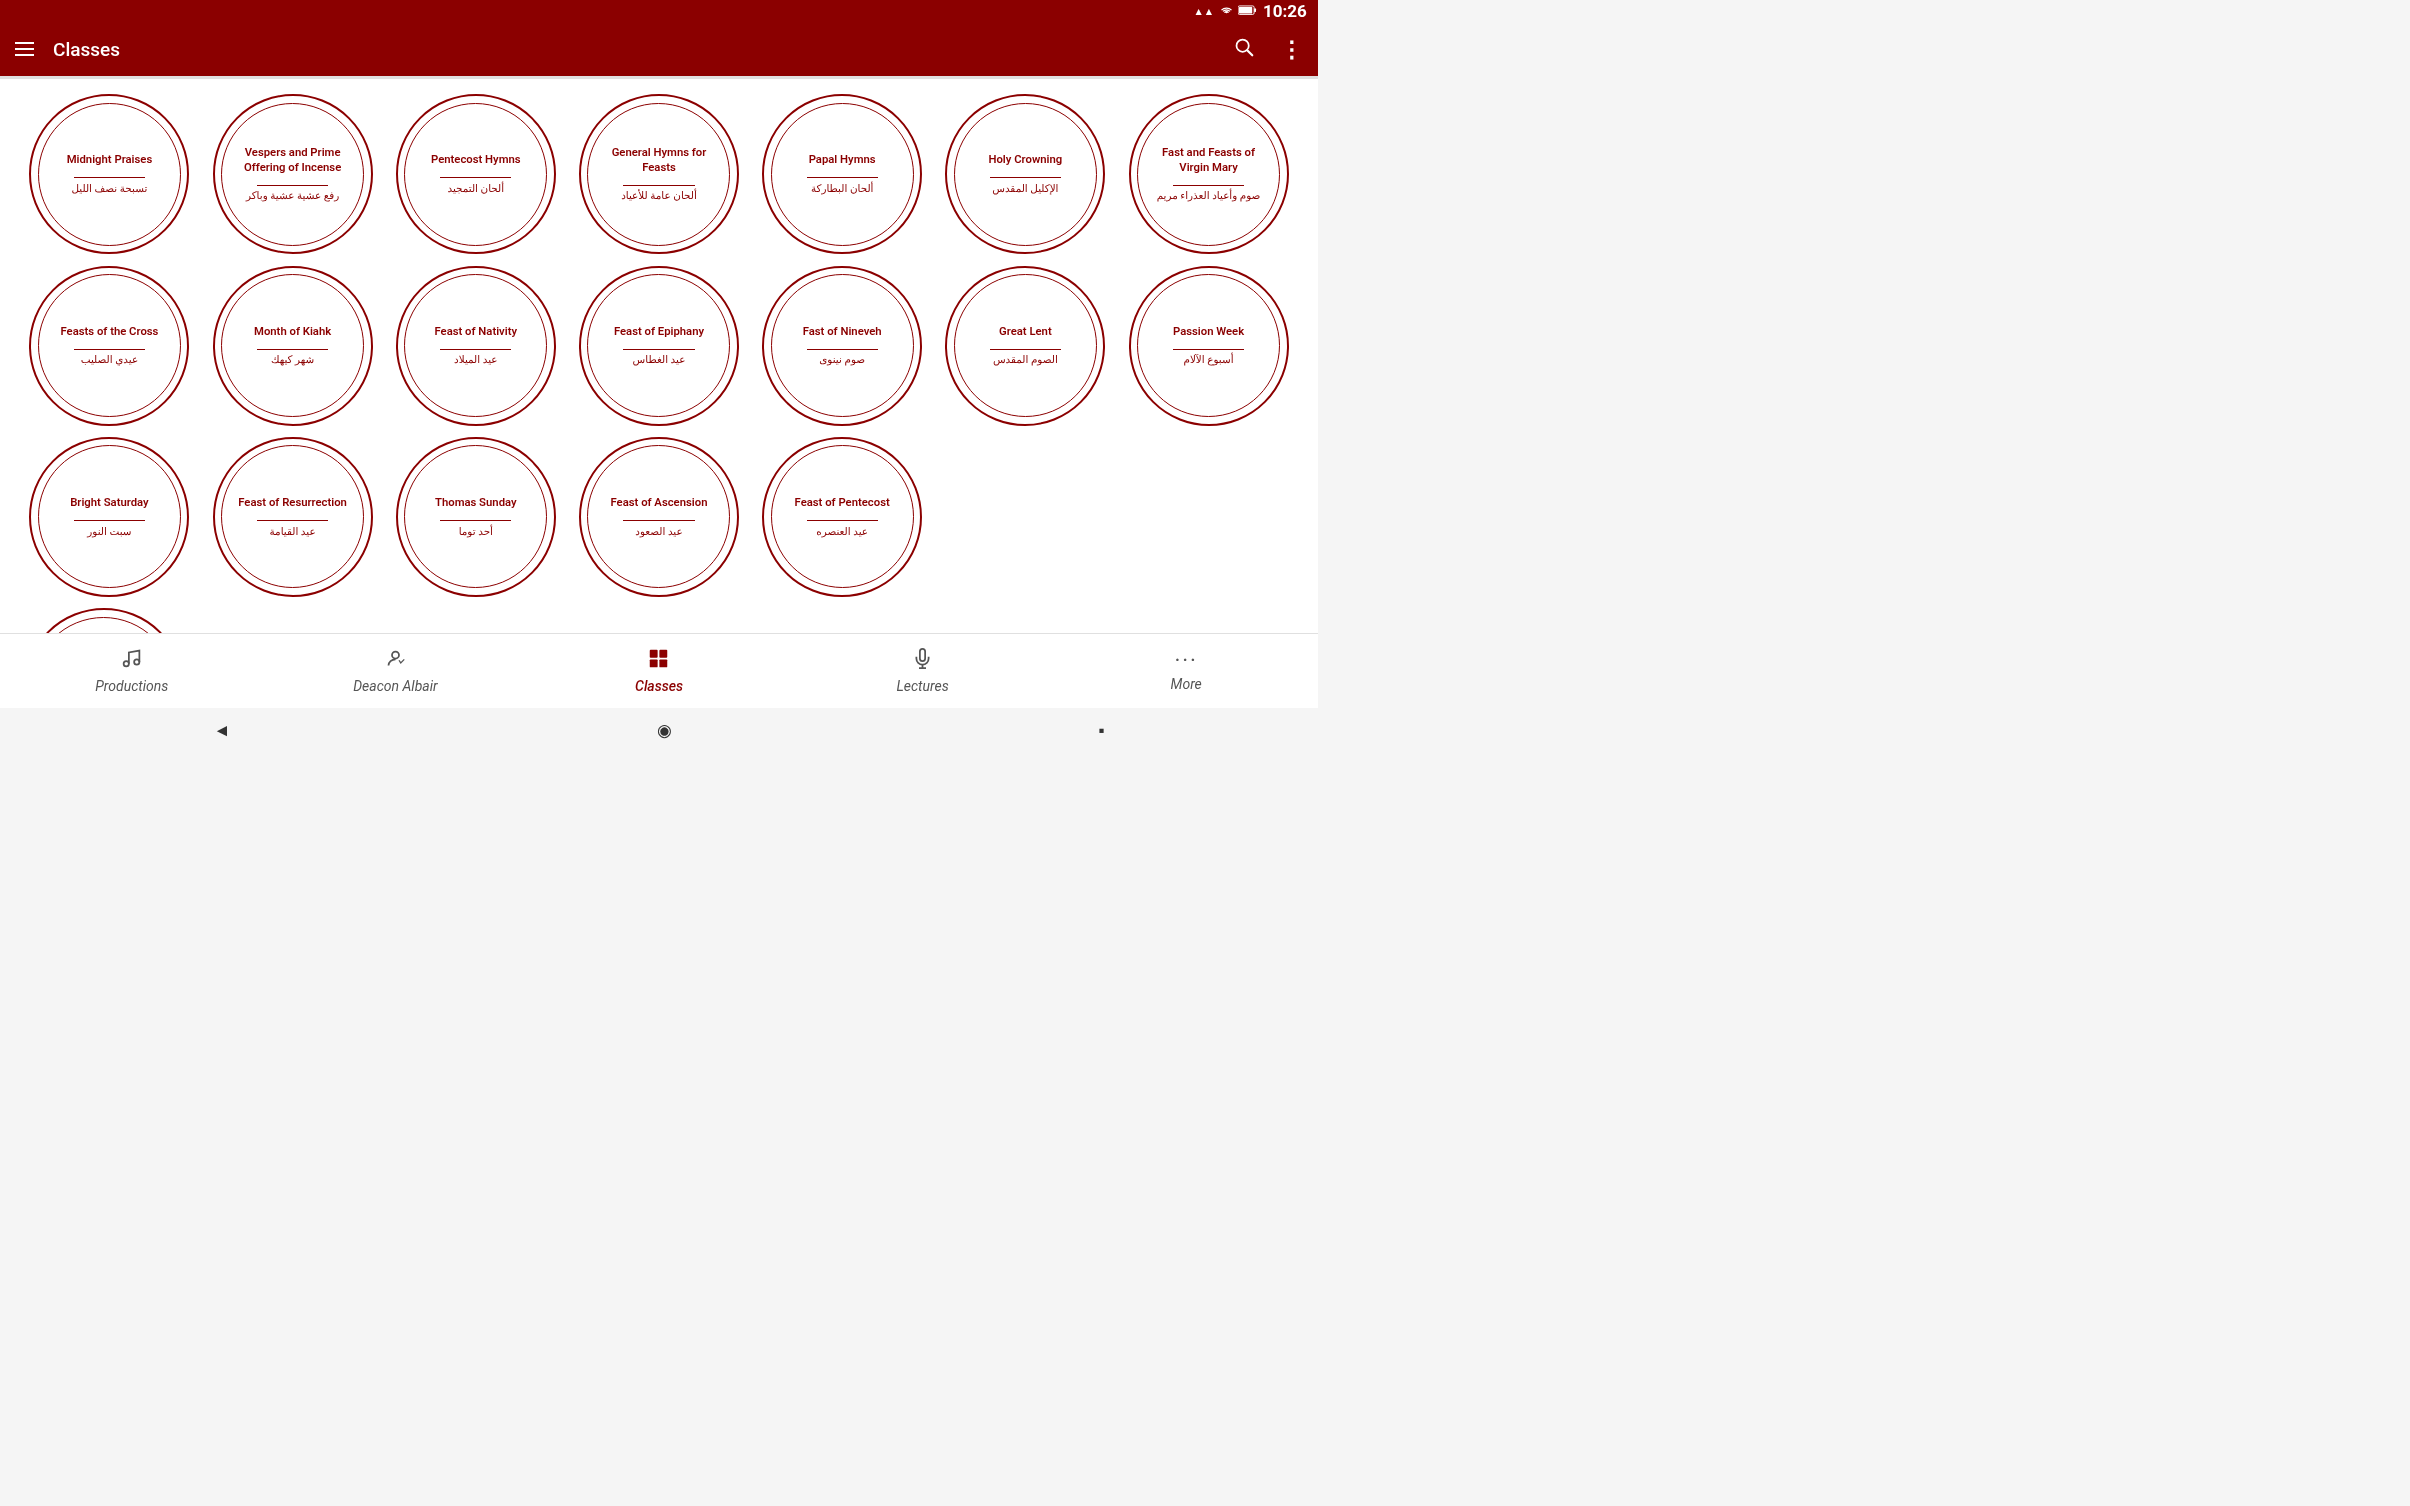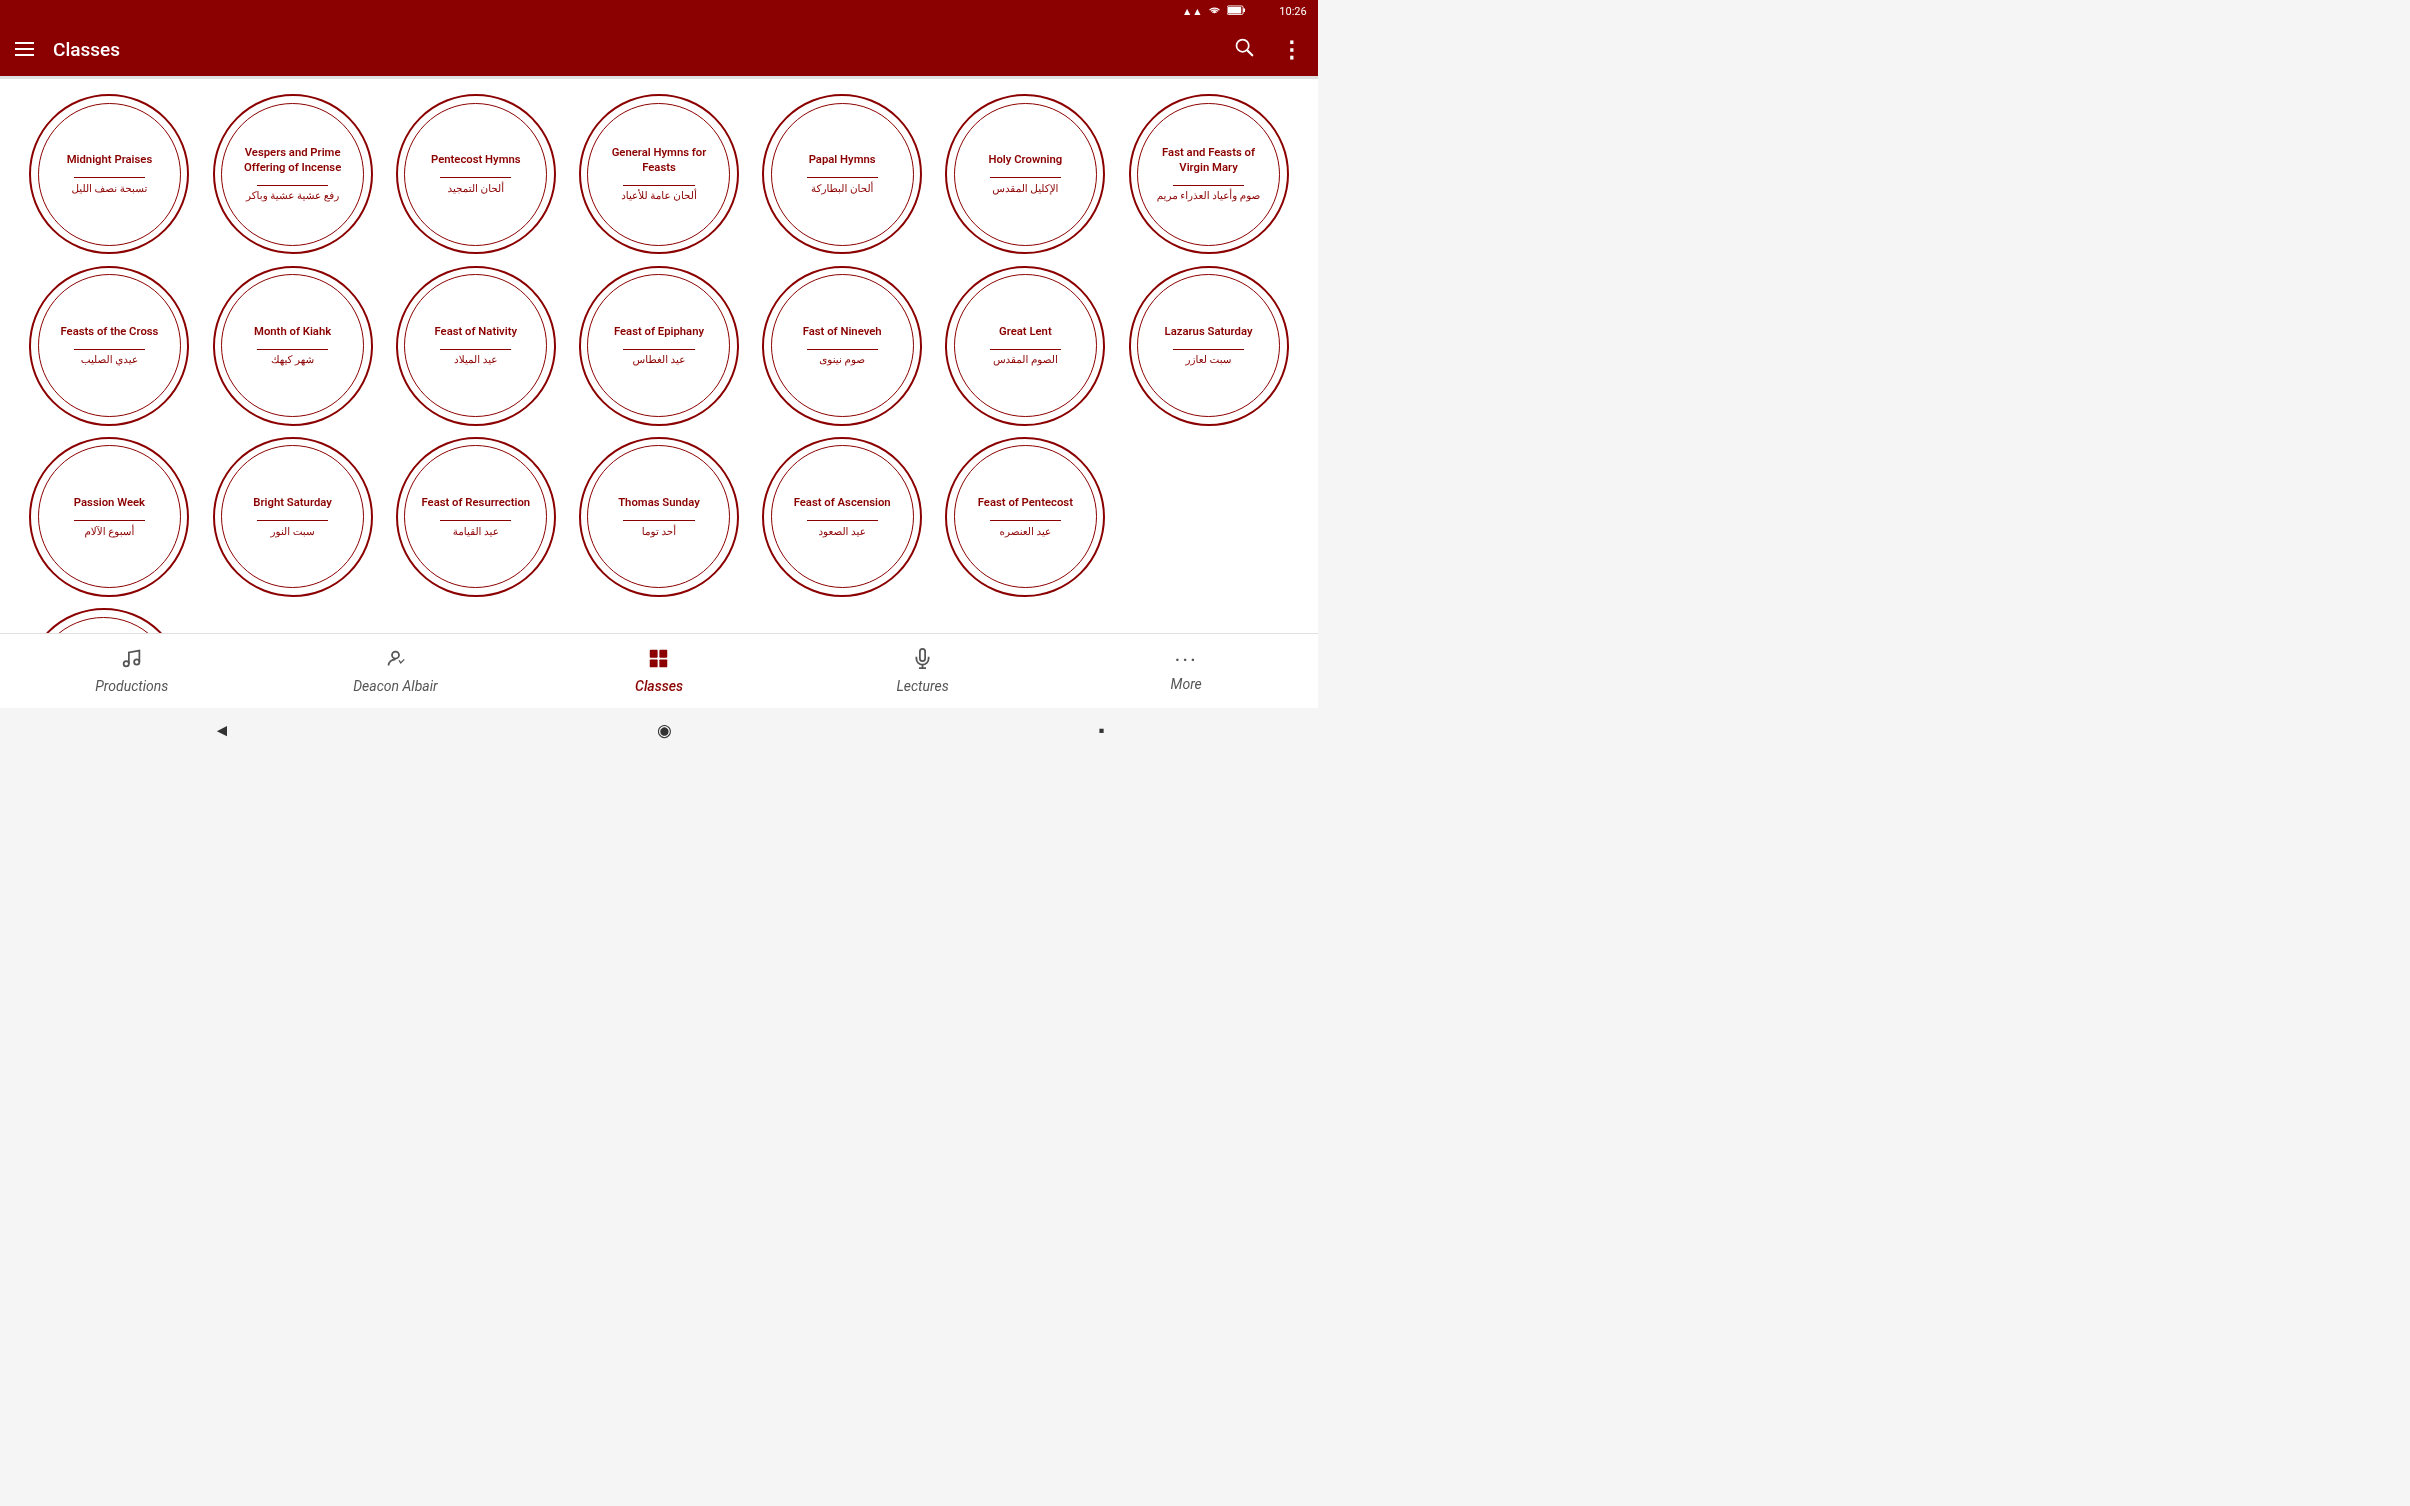--- a/index.html
+++ b/index.html
@@ -22,23 +22,22 @@
       justify-content: flex-end;
       padding: 0 11.3px;
       gap: 5.6px;
     }
     .status-icon {
       color: white;
       font-size: 10.4px;
     }
     .status-time {
       color: white;
-      font-size: 11px;
-      font-weight: normal;
-      margin-left: 28px;
+      font-size: 17px;
+      font-weight: bold;
     }
 
     
     #app-bar {
       width: 100%;
       height: 53px;
       background: #8b0000;
       display: flex;
       align-items: center;
       padding: 0 15px;
@@ -381,29 +380,20 @@
         <div class="circle-inner">
           <span class="circle-title-en">Great Lent</span>
           <div class="circle-divider"></div>
           <span class="circle-title-ar">الصوم المقدس</span>
         </div>
       </div>
     </div>
       <div class="circle-item">
       <div class="circle-outer">
         <div class="circle-inner">
-          <span class="circle-title-en">Lazarus Saturday</span>
-          <div class="circle-divider"></div>
-          <span class="circle-title-ar">سبت لعازر</span>
-        </div>
-      </div>
-    </div>
-      <div class="circle-item">
-      <div class="circle-outer">
-        <div class="circle-inner">
           <span class="circle-title-en">Passion Week</span>
           <div class="circle-divider"></div>
           <span class="circle-title-ar">أسبوع الآلام</span>
         </div>
       </div>
     </div>
       <div class="circle-item">
       <div class="circle-outer">
         <div class="circle-inner">
           <span class="circle-title-en">Bright Saturday</span>

